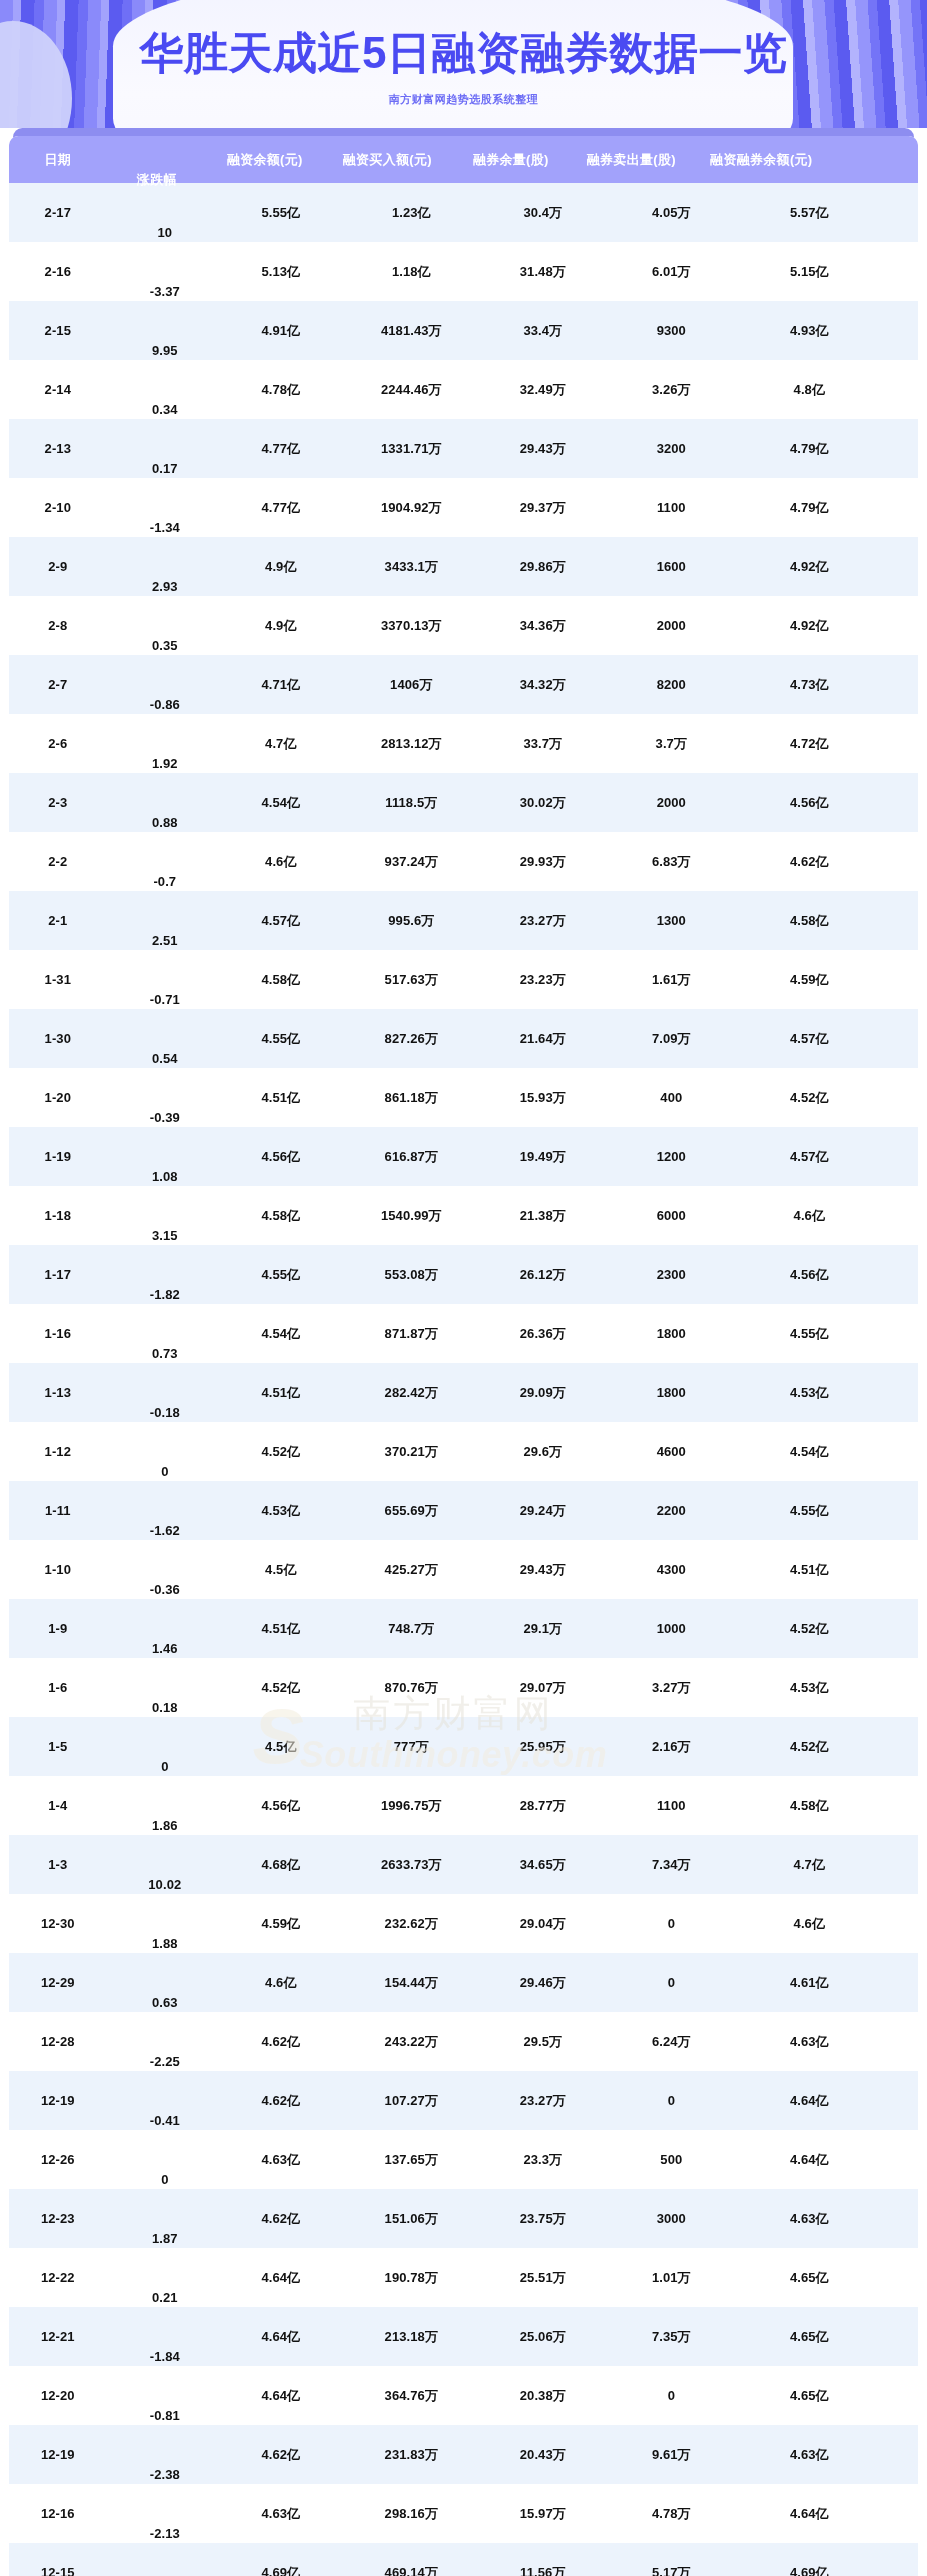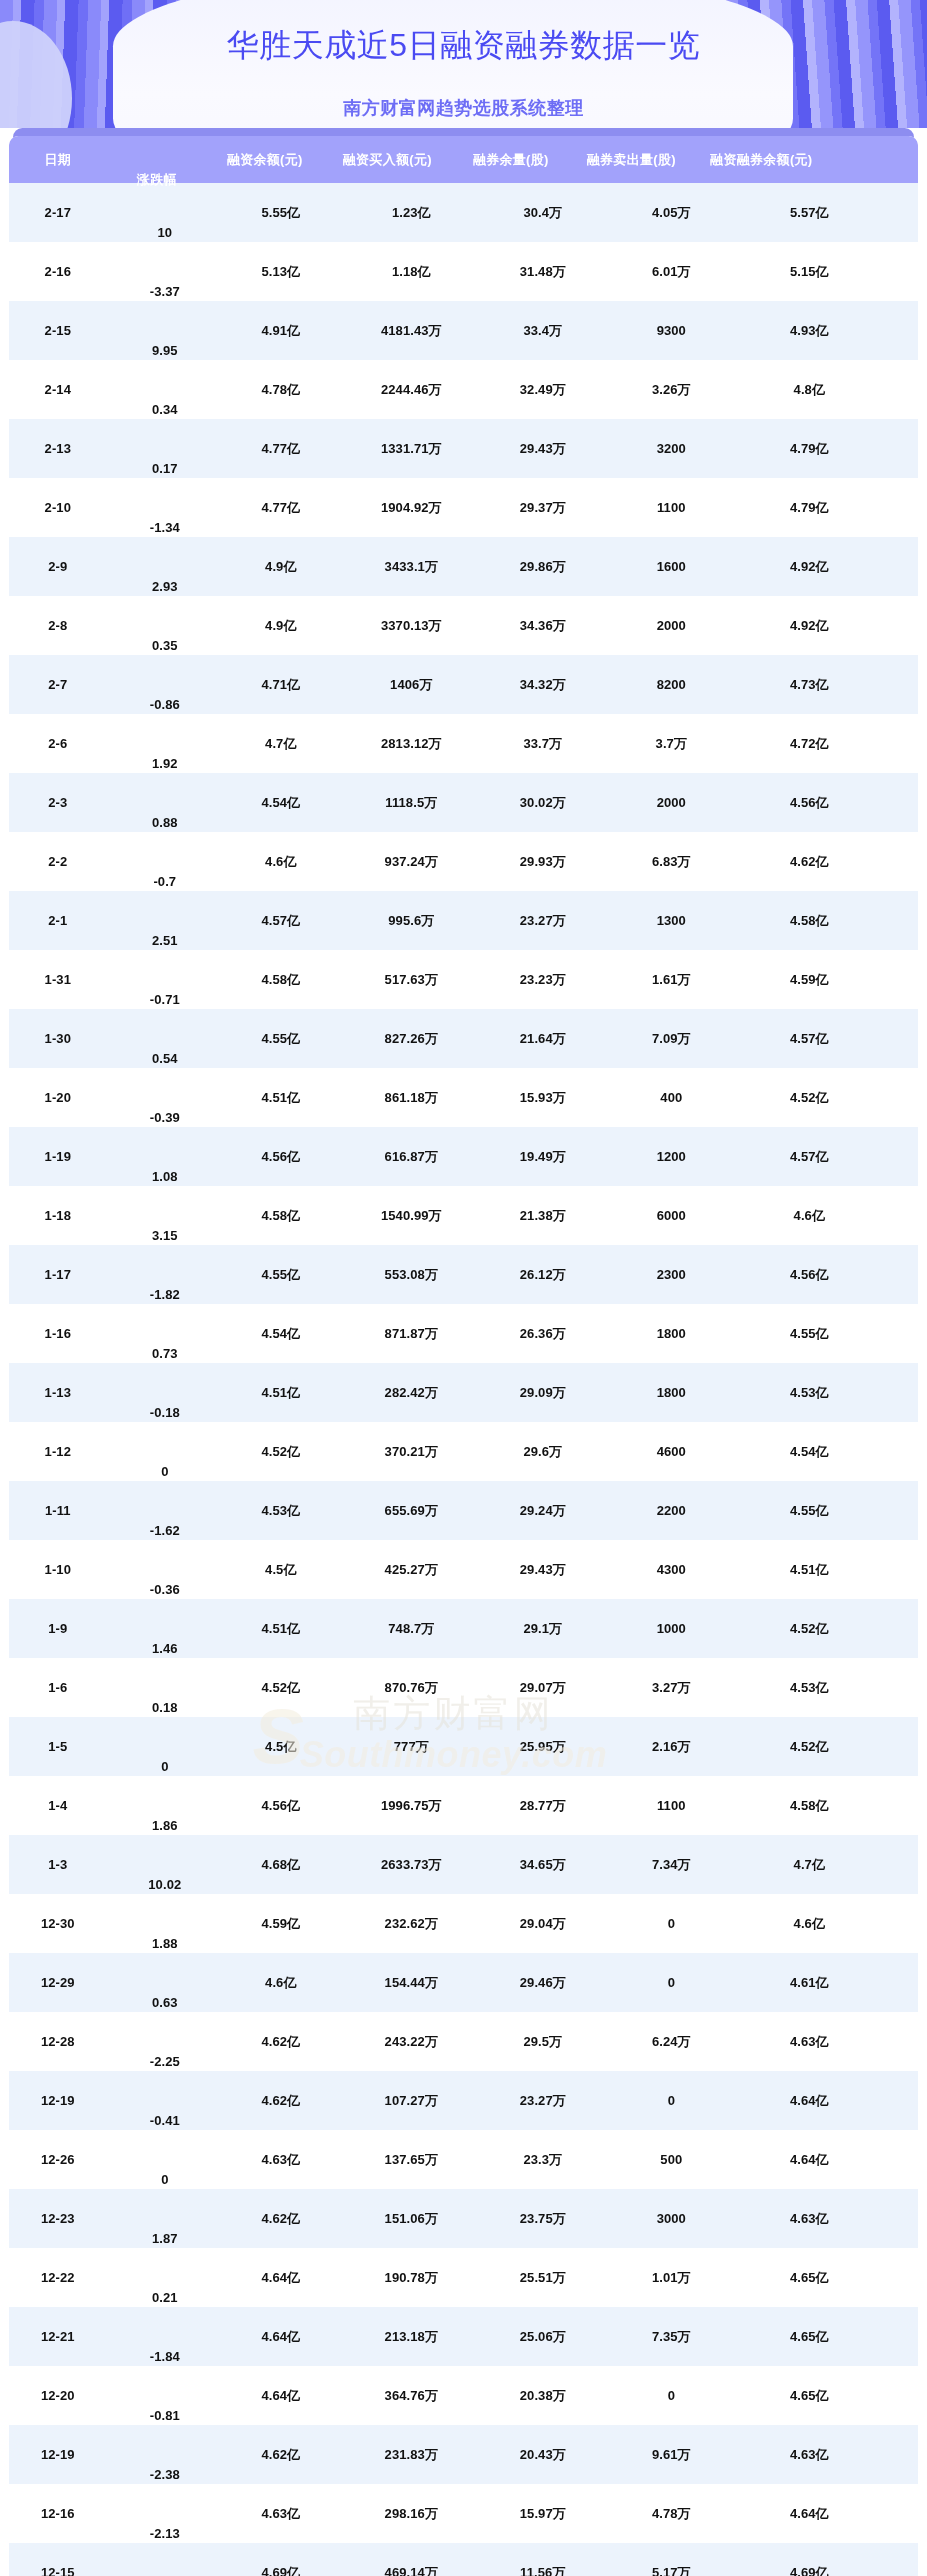--- a/index.html
+++ b/index.html
@@ -76,30 +76,30 @@
     position:relative;
     z-index:5;
     height:100%;
     display:flex;
     flex-direction:column;
     align-items:center;
     justify-content:flex-start;
     padding-top:25px;
   }
   .hero-title {
-    font-size:32px;
-    font-weight:normal;
+    font-size:44px;
+    font-weight:bold;
     color:#4a4af2;
     letter-spacing:0.5px;
     line-height:1.25;
     white-space:nowrap;
   }
   .hero-sub {
-    margin-top:31px;
-    font-size:18px;
+    margin-top:12px;
+    font-size:11px;
     font-weight:bold;
     color:#6d6df5;
     letter-spacing:0.5px;
   }
 
   
   .card-shadow {
     position:relative;
     margin:0 13.4px;
     height:17.5px;

